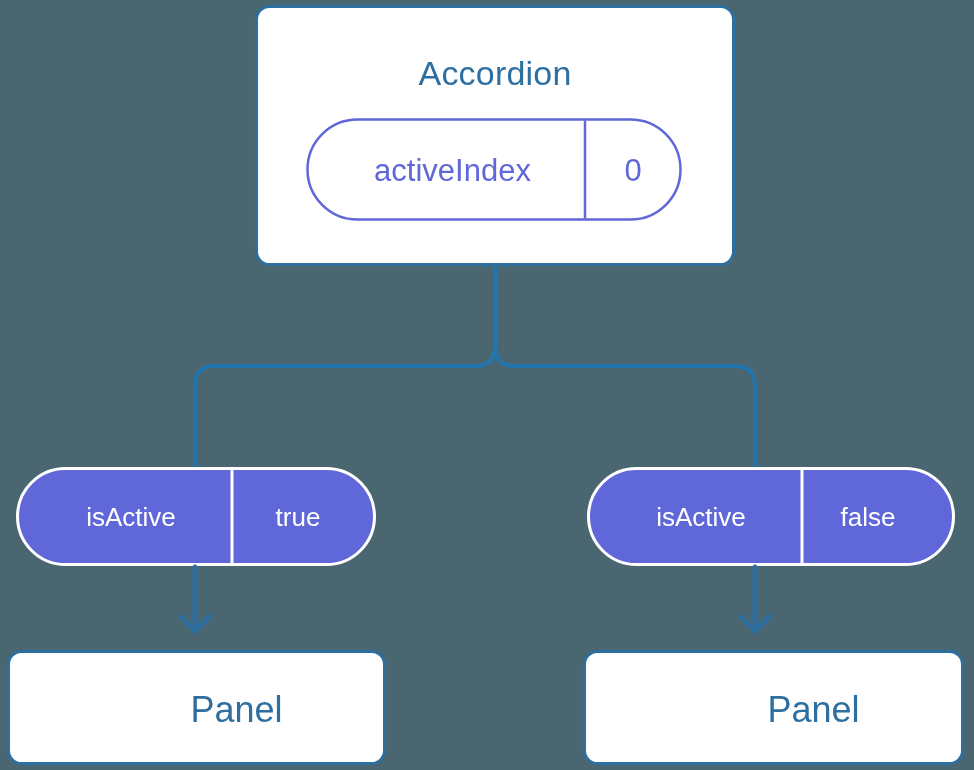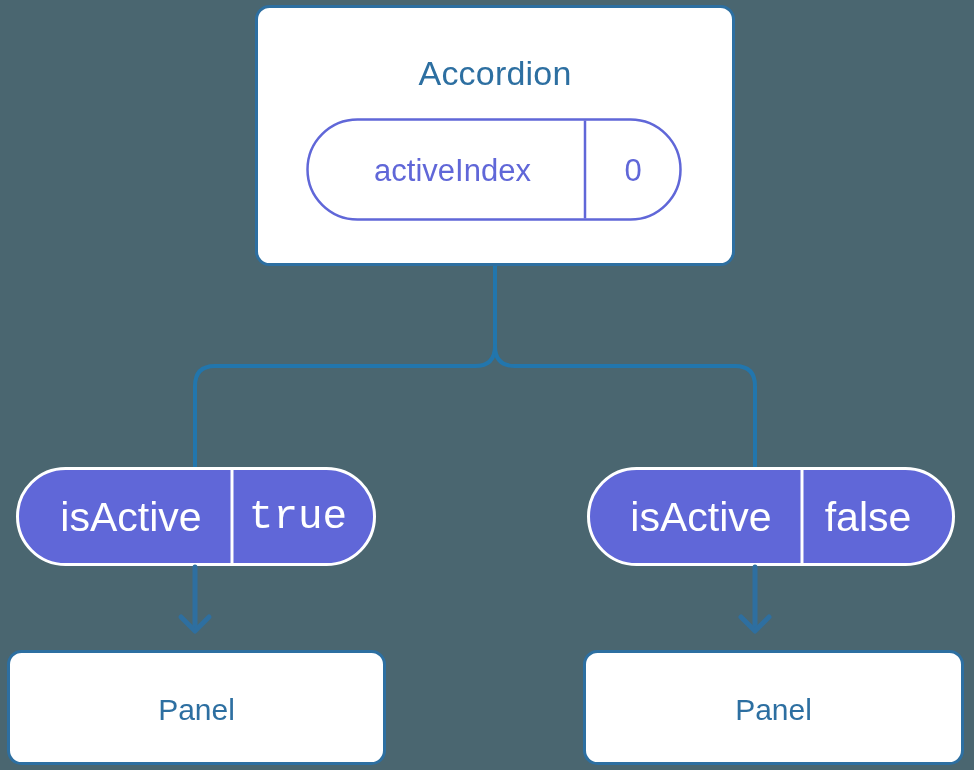--- a/index.html
+++ b/index.html
@@ -46,28 +46,29 @@
   }
 
   .state-key, .state-val {
     color: #6067d8;
     font-size: 31px;
     font-weight: 400;
   }
 
   .pill-key, .pill-val {
     color: #ffffff;
-    font-size: 41px;
+    font-size: 26px;
     font-weight: 400;
   }
 
   .panel-title {
     color: #2d6fa1;
-    font-size: 30px;
+    font-size: 36px;
     font-weight: 400;
+    margin-left: 40px;
   }
 </style>
 </head>
 <body>
 
 <div id="diagram-root">
 
   <svg id="diagram-svg" viewBox="0 0 974 770" xmlns="http://www.w3.org/2000/svg">
 
     <g fill="none" stroke="#2276ad" stroke-width="4" stroke-linecap="round" stroke-linejoin="round">
@@ -113,21 +114,21 @@
   </svg>
 
   <div class="lbl state-key" style="left:320px; top:147px; width:265px; height:46px;">activeIndex</div>
 
   <div class="lbl card-title" style="left:256px; top:52px; width:478px; height:42px;">Accordion</div>
 
   <div class="lbl state-val" style="left:585px; top:147px; width:96px; height:46px;">0</div>
 
   <div class="lbl pill-key" style="left:30px; top:494px; width:202px; height:46px;">isActive</div>
 
-  <div class="lbl pill-val" style="left:232px; top:494px; width:132px; height:46px;font-family:Liberation Mono, monospace;">true</div>
+  <div class="lbl pill-val" style="left:232px; top:494px; width:132px; height:46px;">true</div>
 
   <div class="lbl pill-key" style="left:600px; top:494px; width:202px; height:46px;">isActive</div>
 
   <div class="lbl pill-val" style="left:802px; top:494px; width:132px; height:46px;">false</div>
 
   <div class="lbl panel-title" style="left:8px; top:690px; width:377px; height:40px;">Panel</div>
 
   <div class="lbl panel-title" style="left:584px; top:690px; width:379px; height:40px;">Panel</div>
 
 </div>

